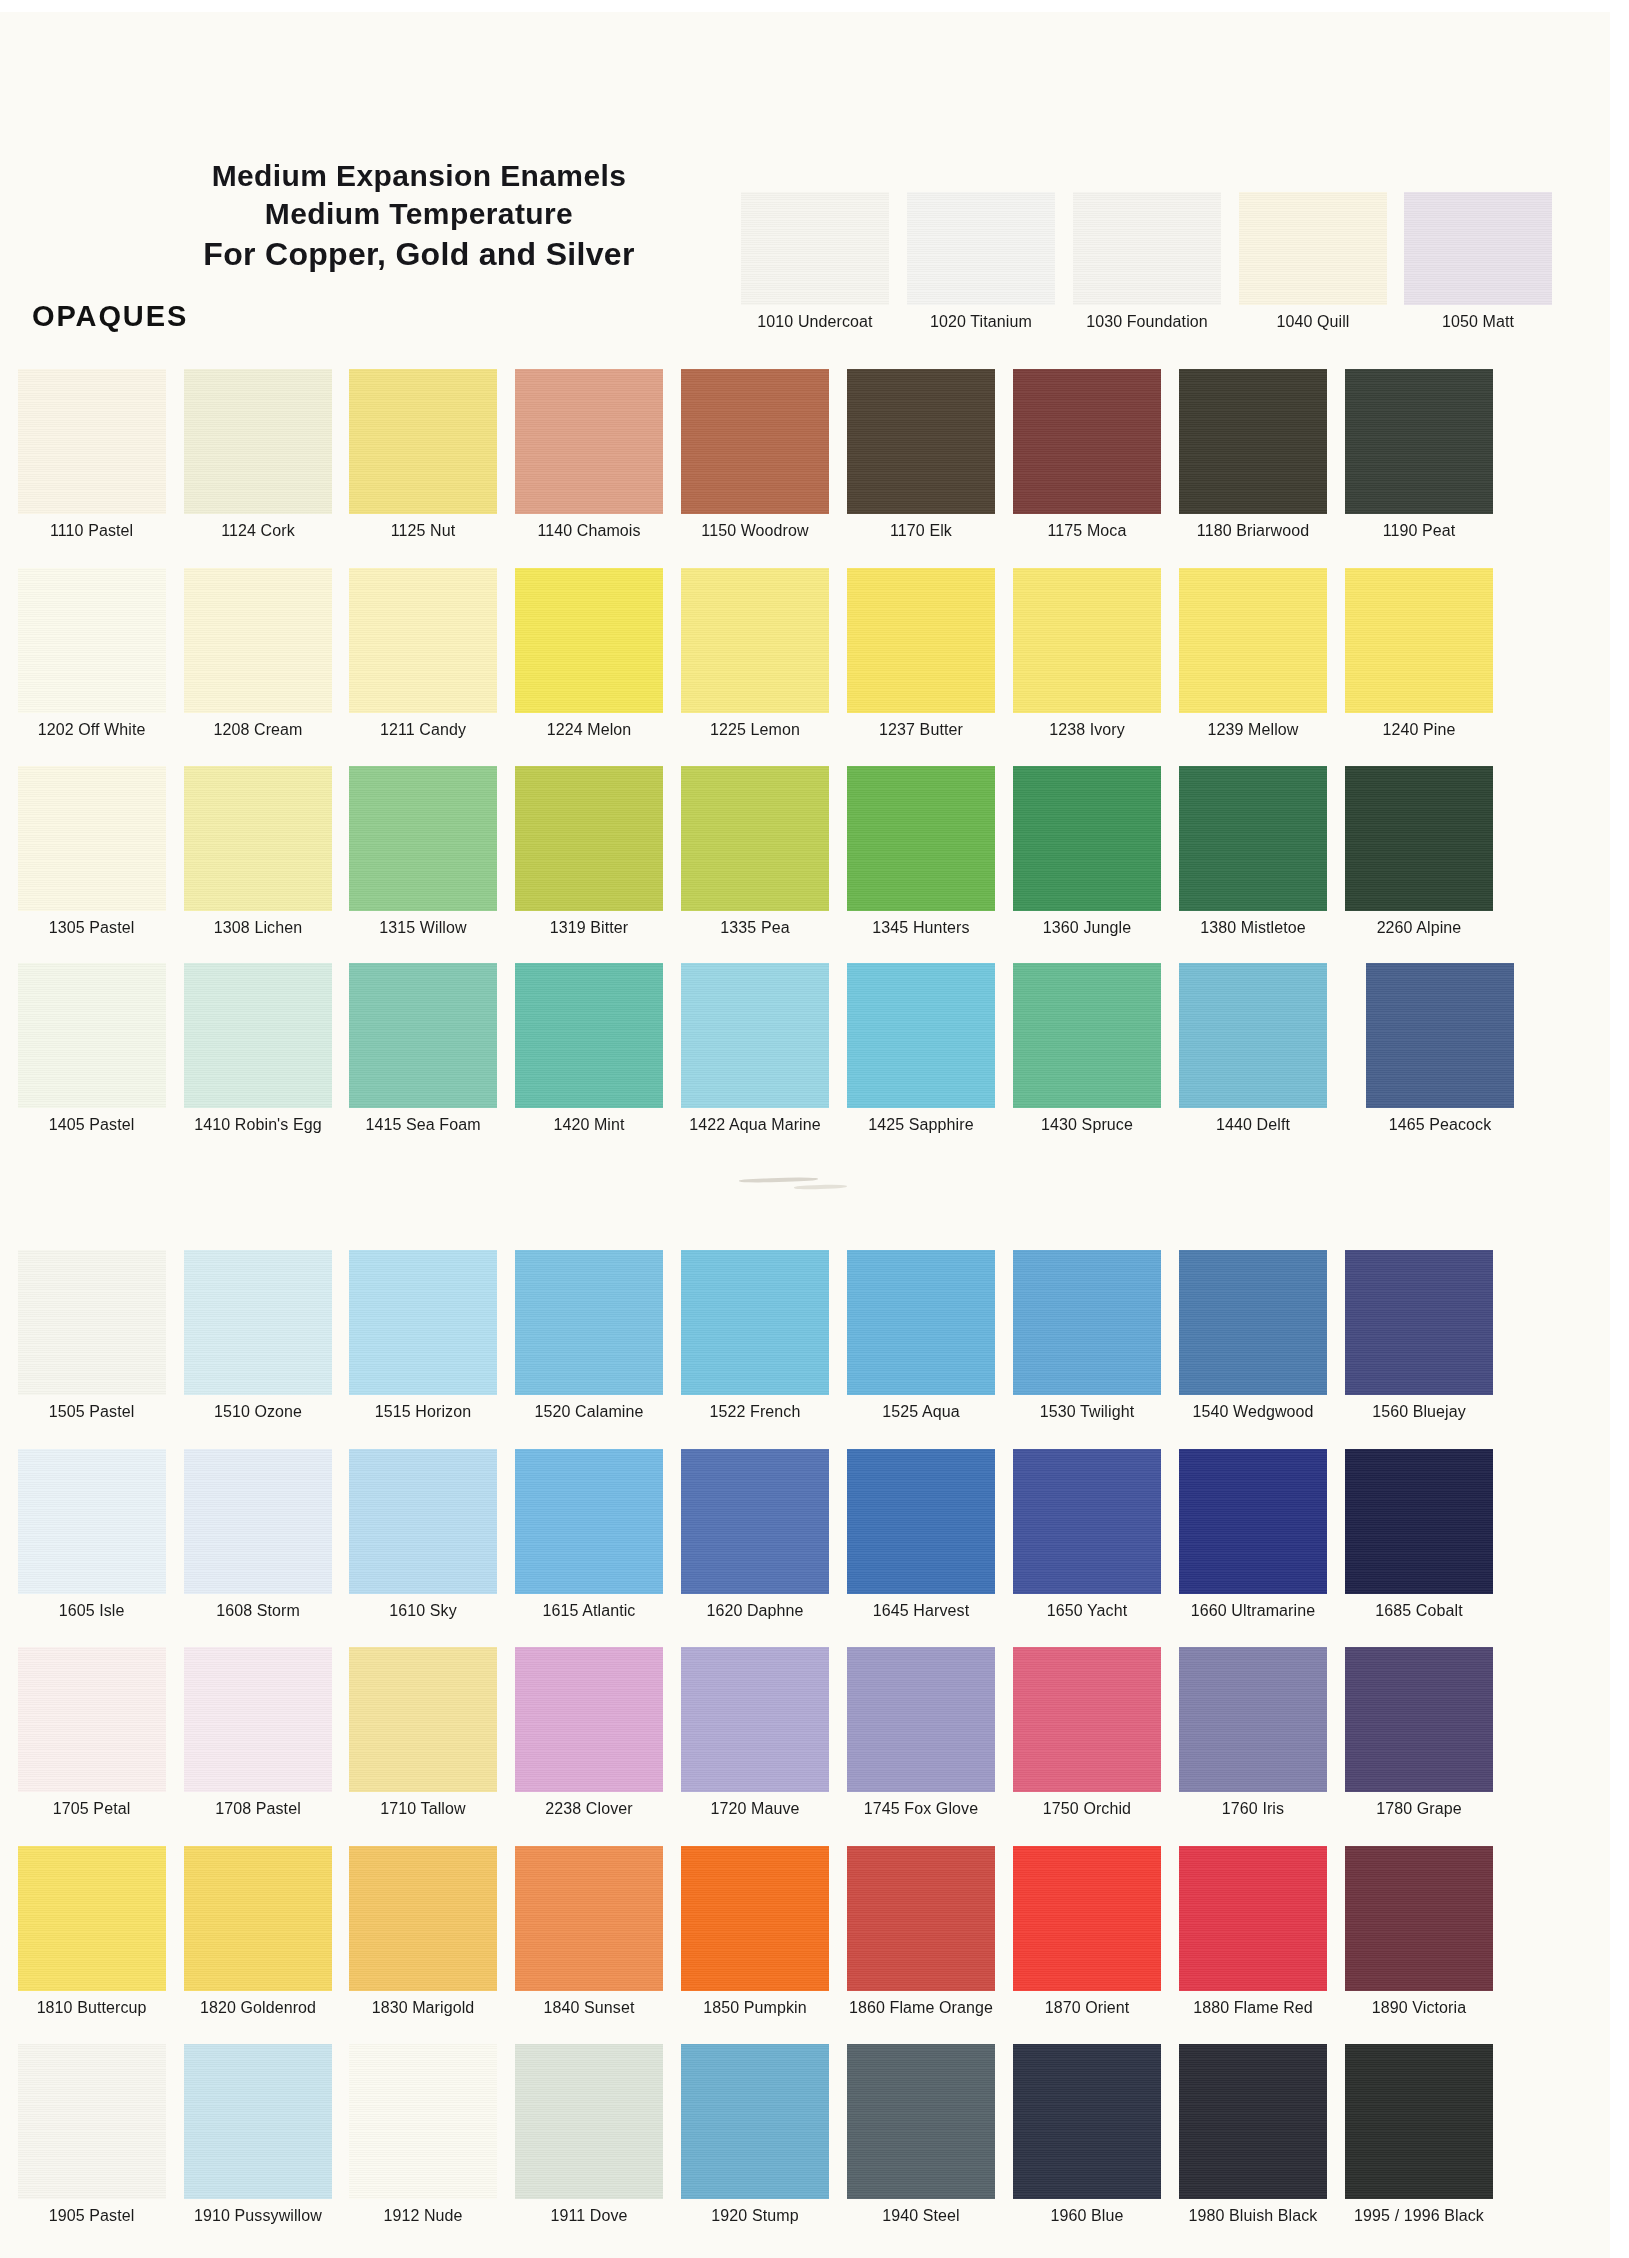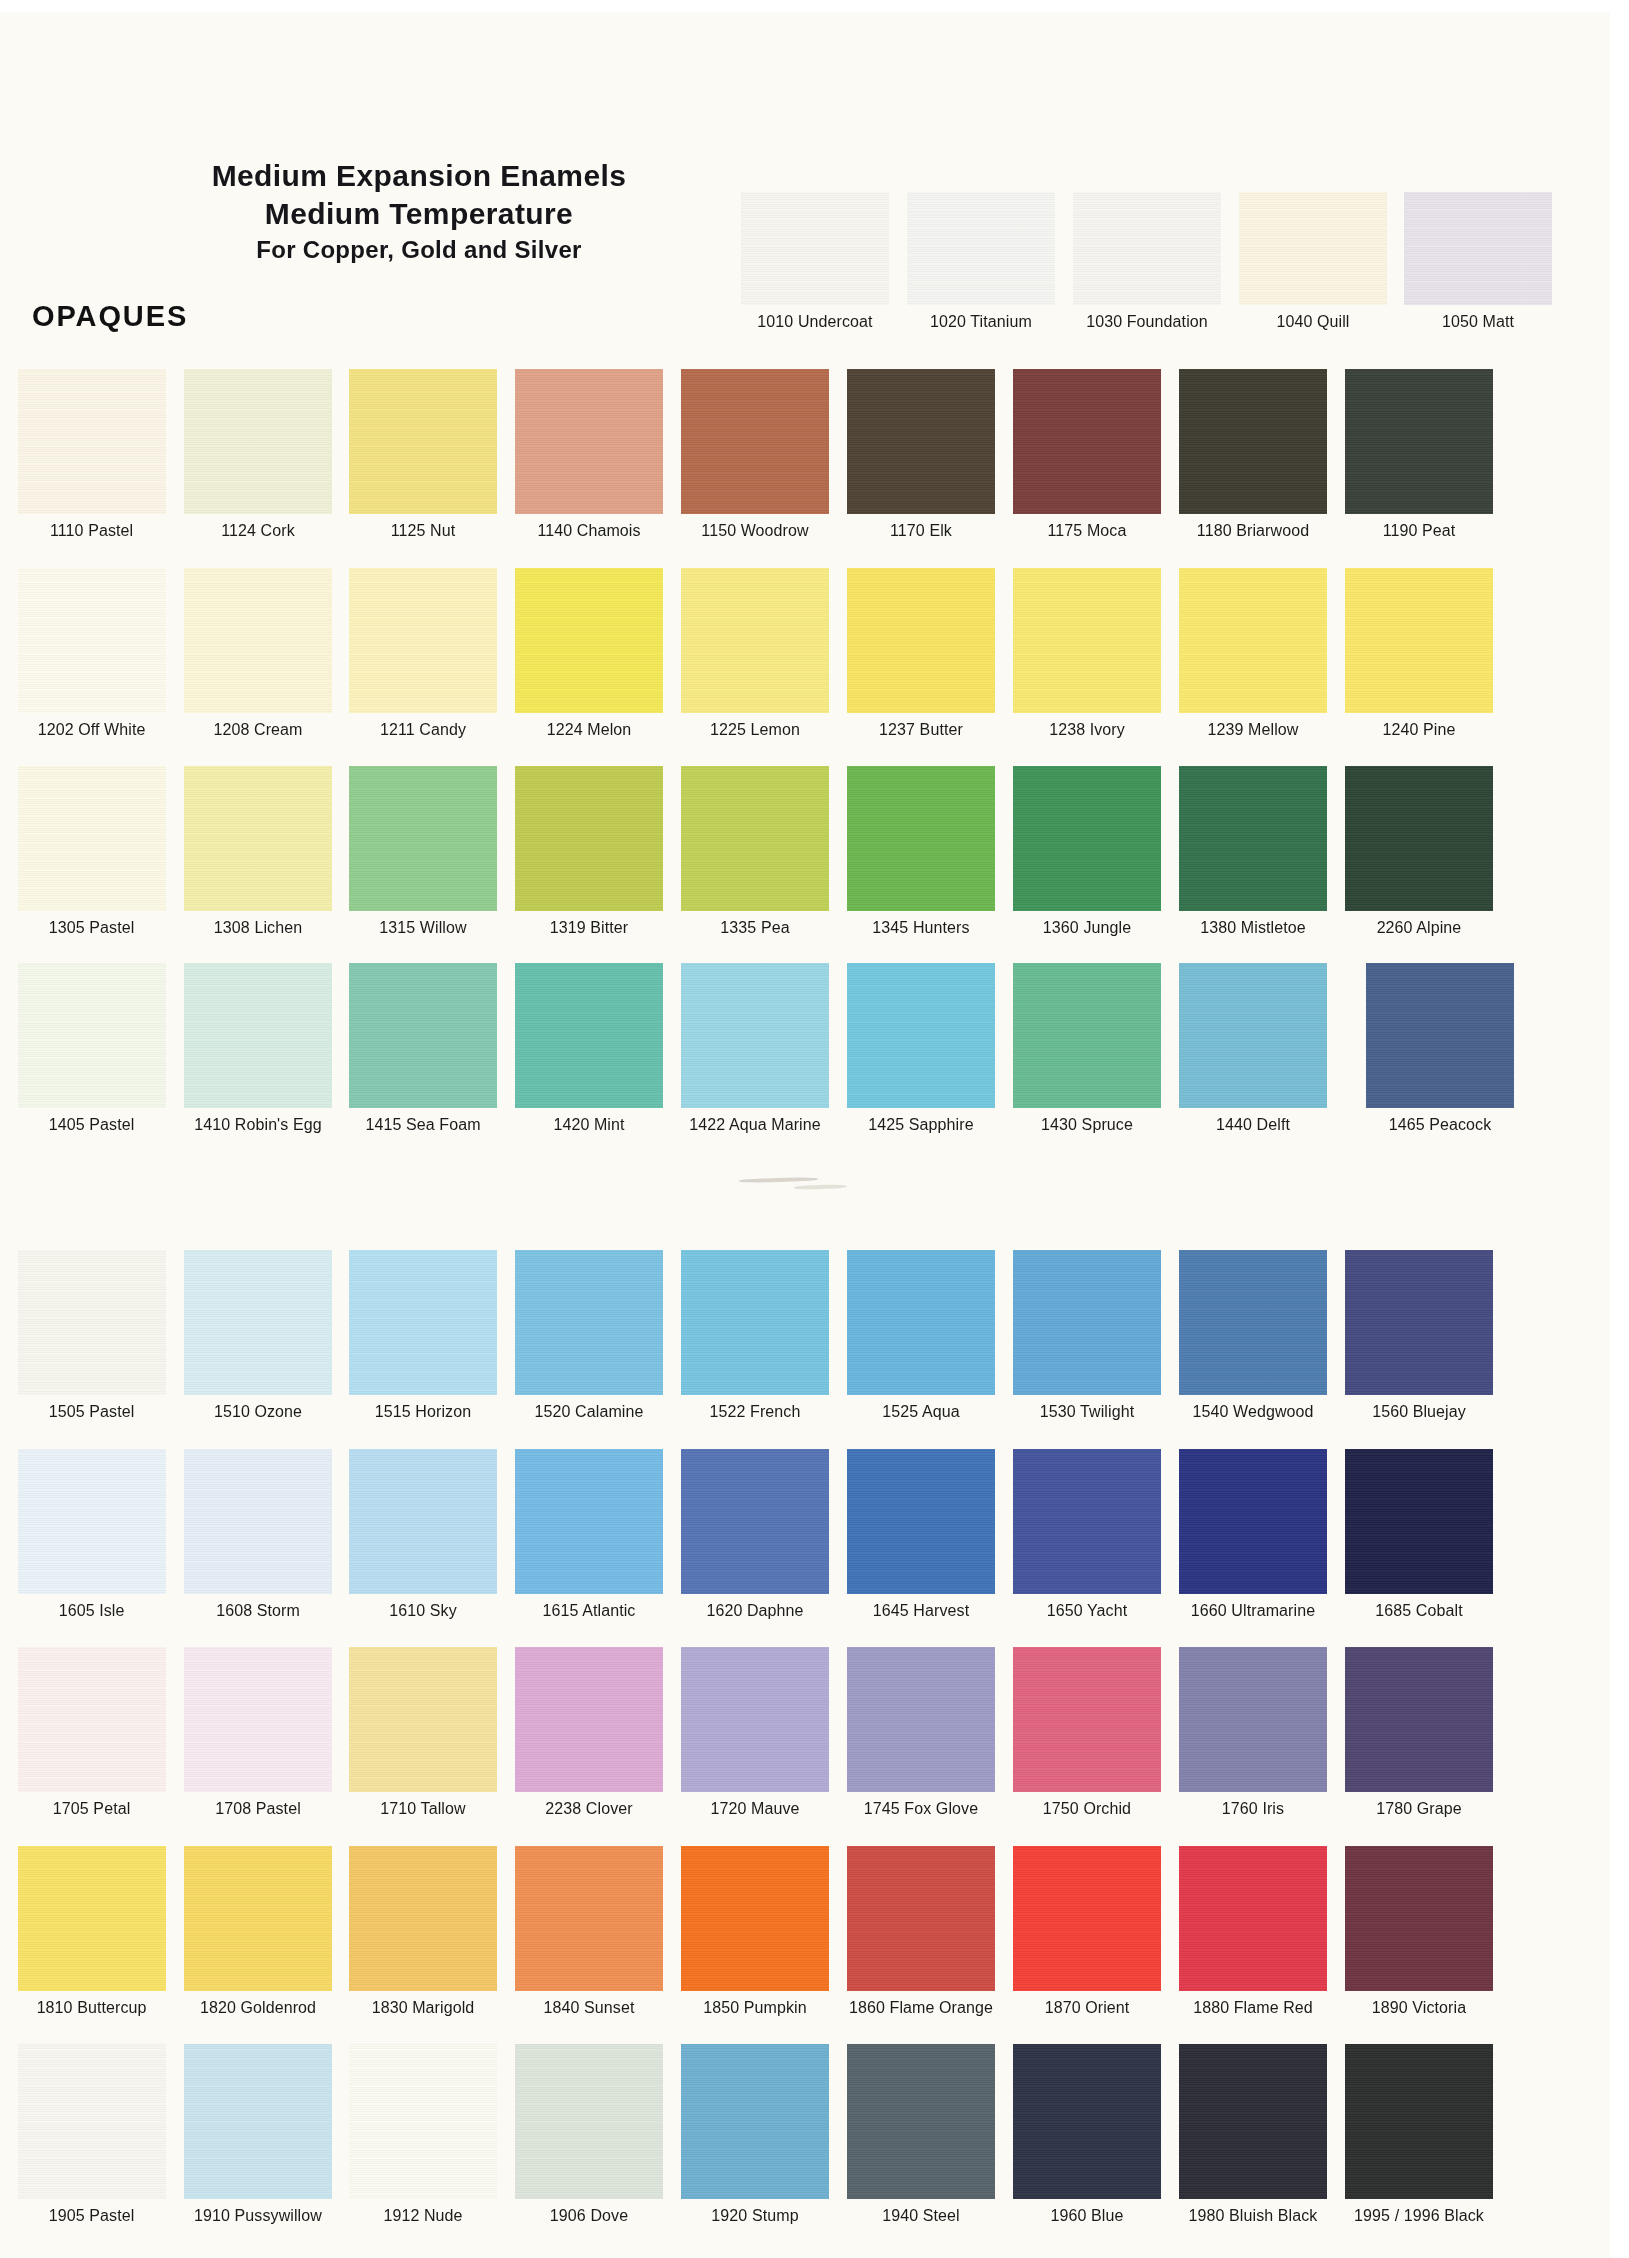--- a/index.html
+++ b/index.html
@@ -46,21 +46,21 @@
   }
   .title-line {
     font-weight: bold;
     font-size: 30px;
     letter-spacing: 0.4px;
     line-height: 1.25;
     color: #16161a;
   }
   .subtitle-line {
     font-weight: bold;
-    font-size: 24px;
+    font-size: 32px;
     letter-spacing: 0.3px;
     margin-top: 4.4px;
     color: #16161a;
   }
   .opaques {
     position: absolute;
     left: 32px;
     top: 300px;
     font-weight: bold;
     font-size: 29px;
@@ -474,21 +474,21 @@
         <div class="cell" style="left: 184px; top: 0px;">
           <div class="swatch" title="1910 Pussywillow" style="height: 155px; background: rgb(201, 228, 237);"></div>
           <div class="label">1910 Pussywillow</div>
         </div>
         <div class="cell" style="left: 349px; top: 0px;">
           <div class="swatch" title="1912 Nude" style="height: 155px; background: rgb(251, 250, 241);"></div>
           <div class="label">1912 Nude</div>
         </div>
         <div class="cell" style="left: 515px; top: 0px;">
           <div class="swatch" title="1915 Dove" style="height: 155px; background: rgb(221, 228, 217);"></div>
-          <div class="label">1906 Dove</div>
+          <div class="label">1911 Dove</div>
         </div>
         <div class="cell" style="left: 681px; top: 0px;">
           <div class="swatch" title="1920 Stump" style="height: 155px; background: rgb(110, 176, 207);"></div>
           <div class="label">1920 Stump</div>
         </div>
         <div class="cell" style="left: 847px; top: 0px;">
           <div class="swatch" title="1940 Steel" style="height: 155px; background: rgb(86, 99, 106);"></div>
           <div class="label">1940 Steel</div>
         </div>
         <div class="cell" style="left: 1013px; top: 0px;">

